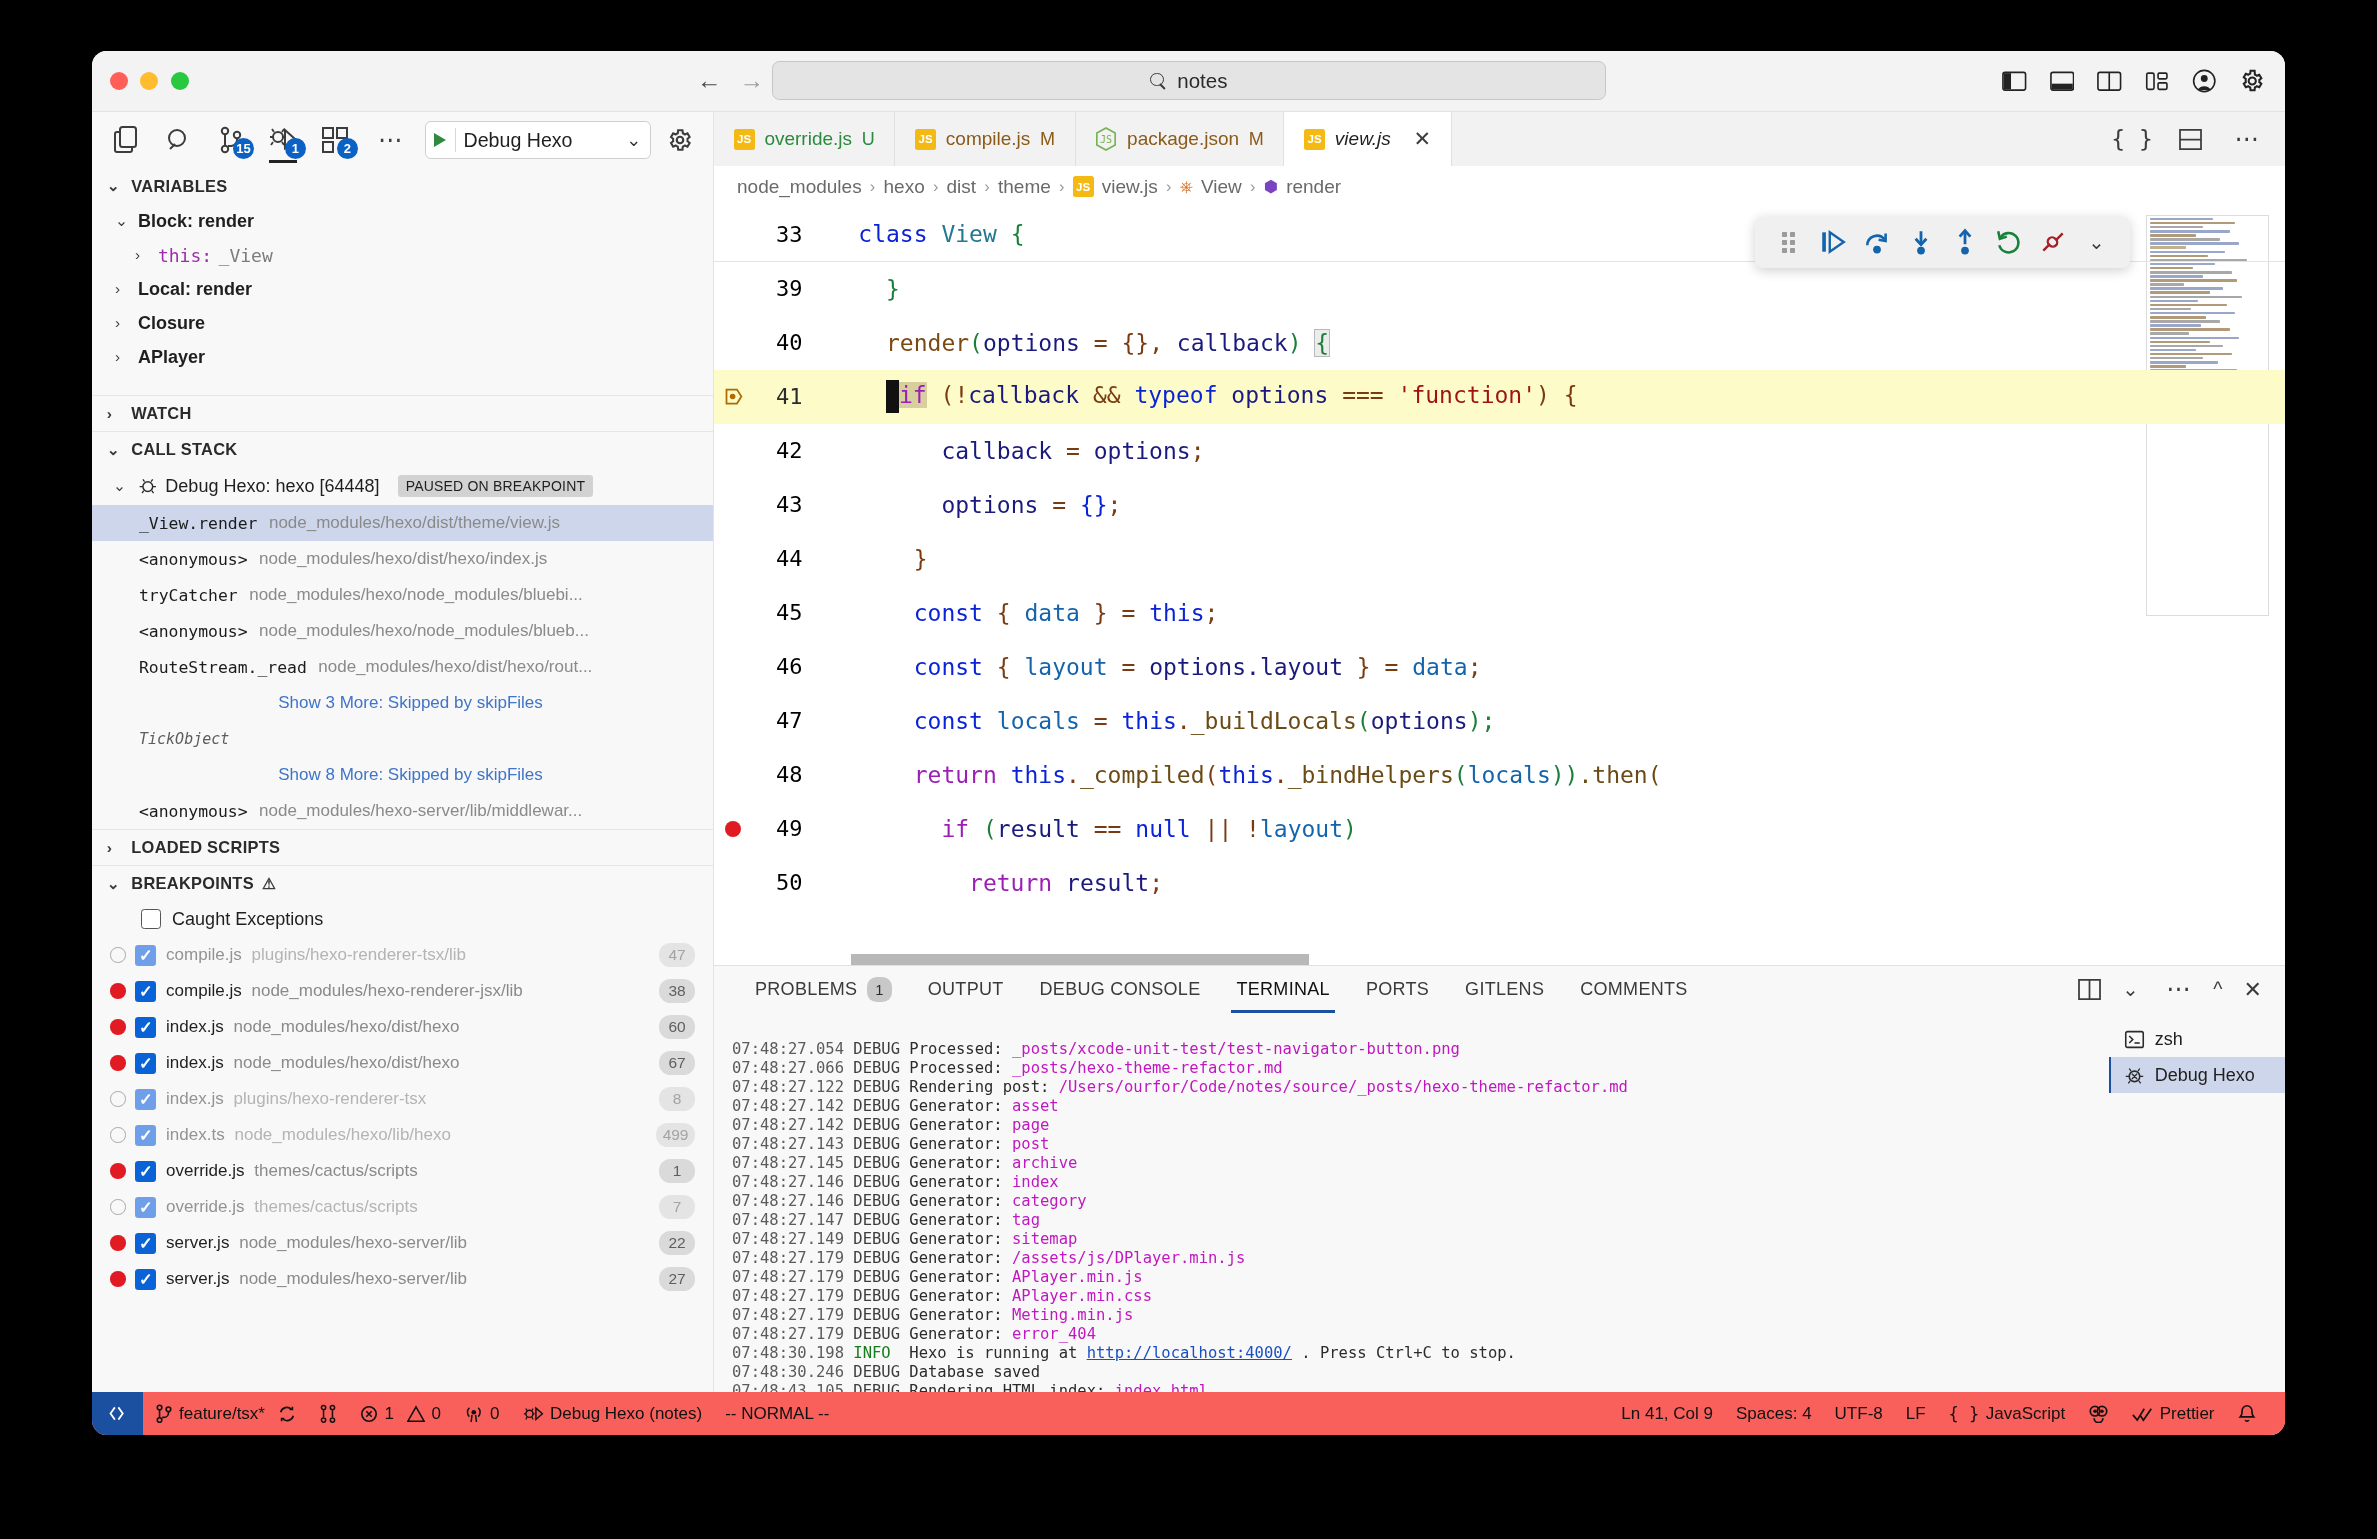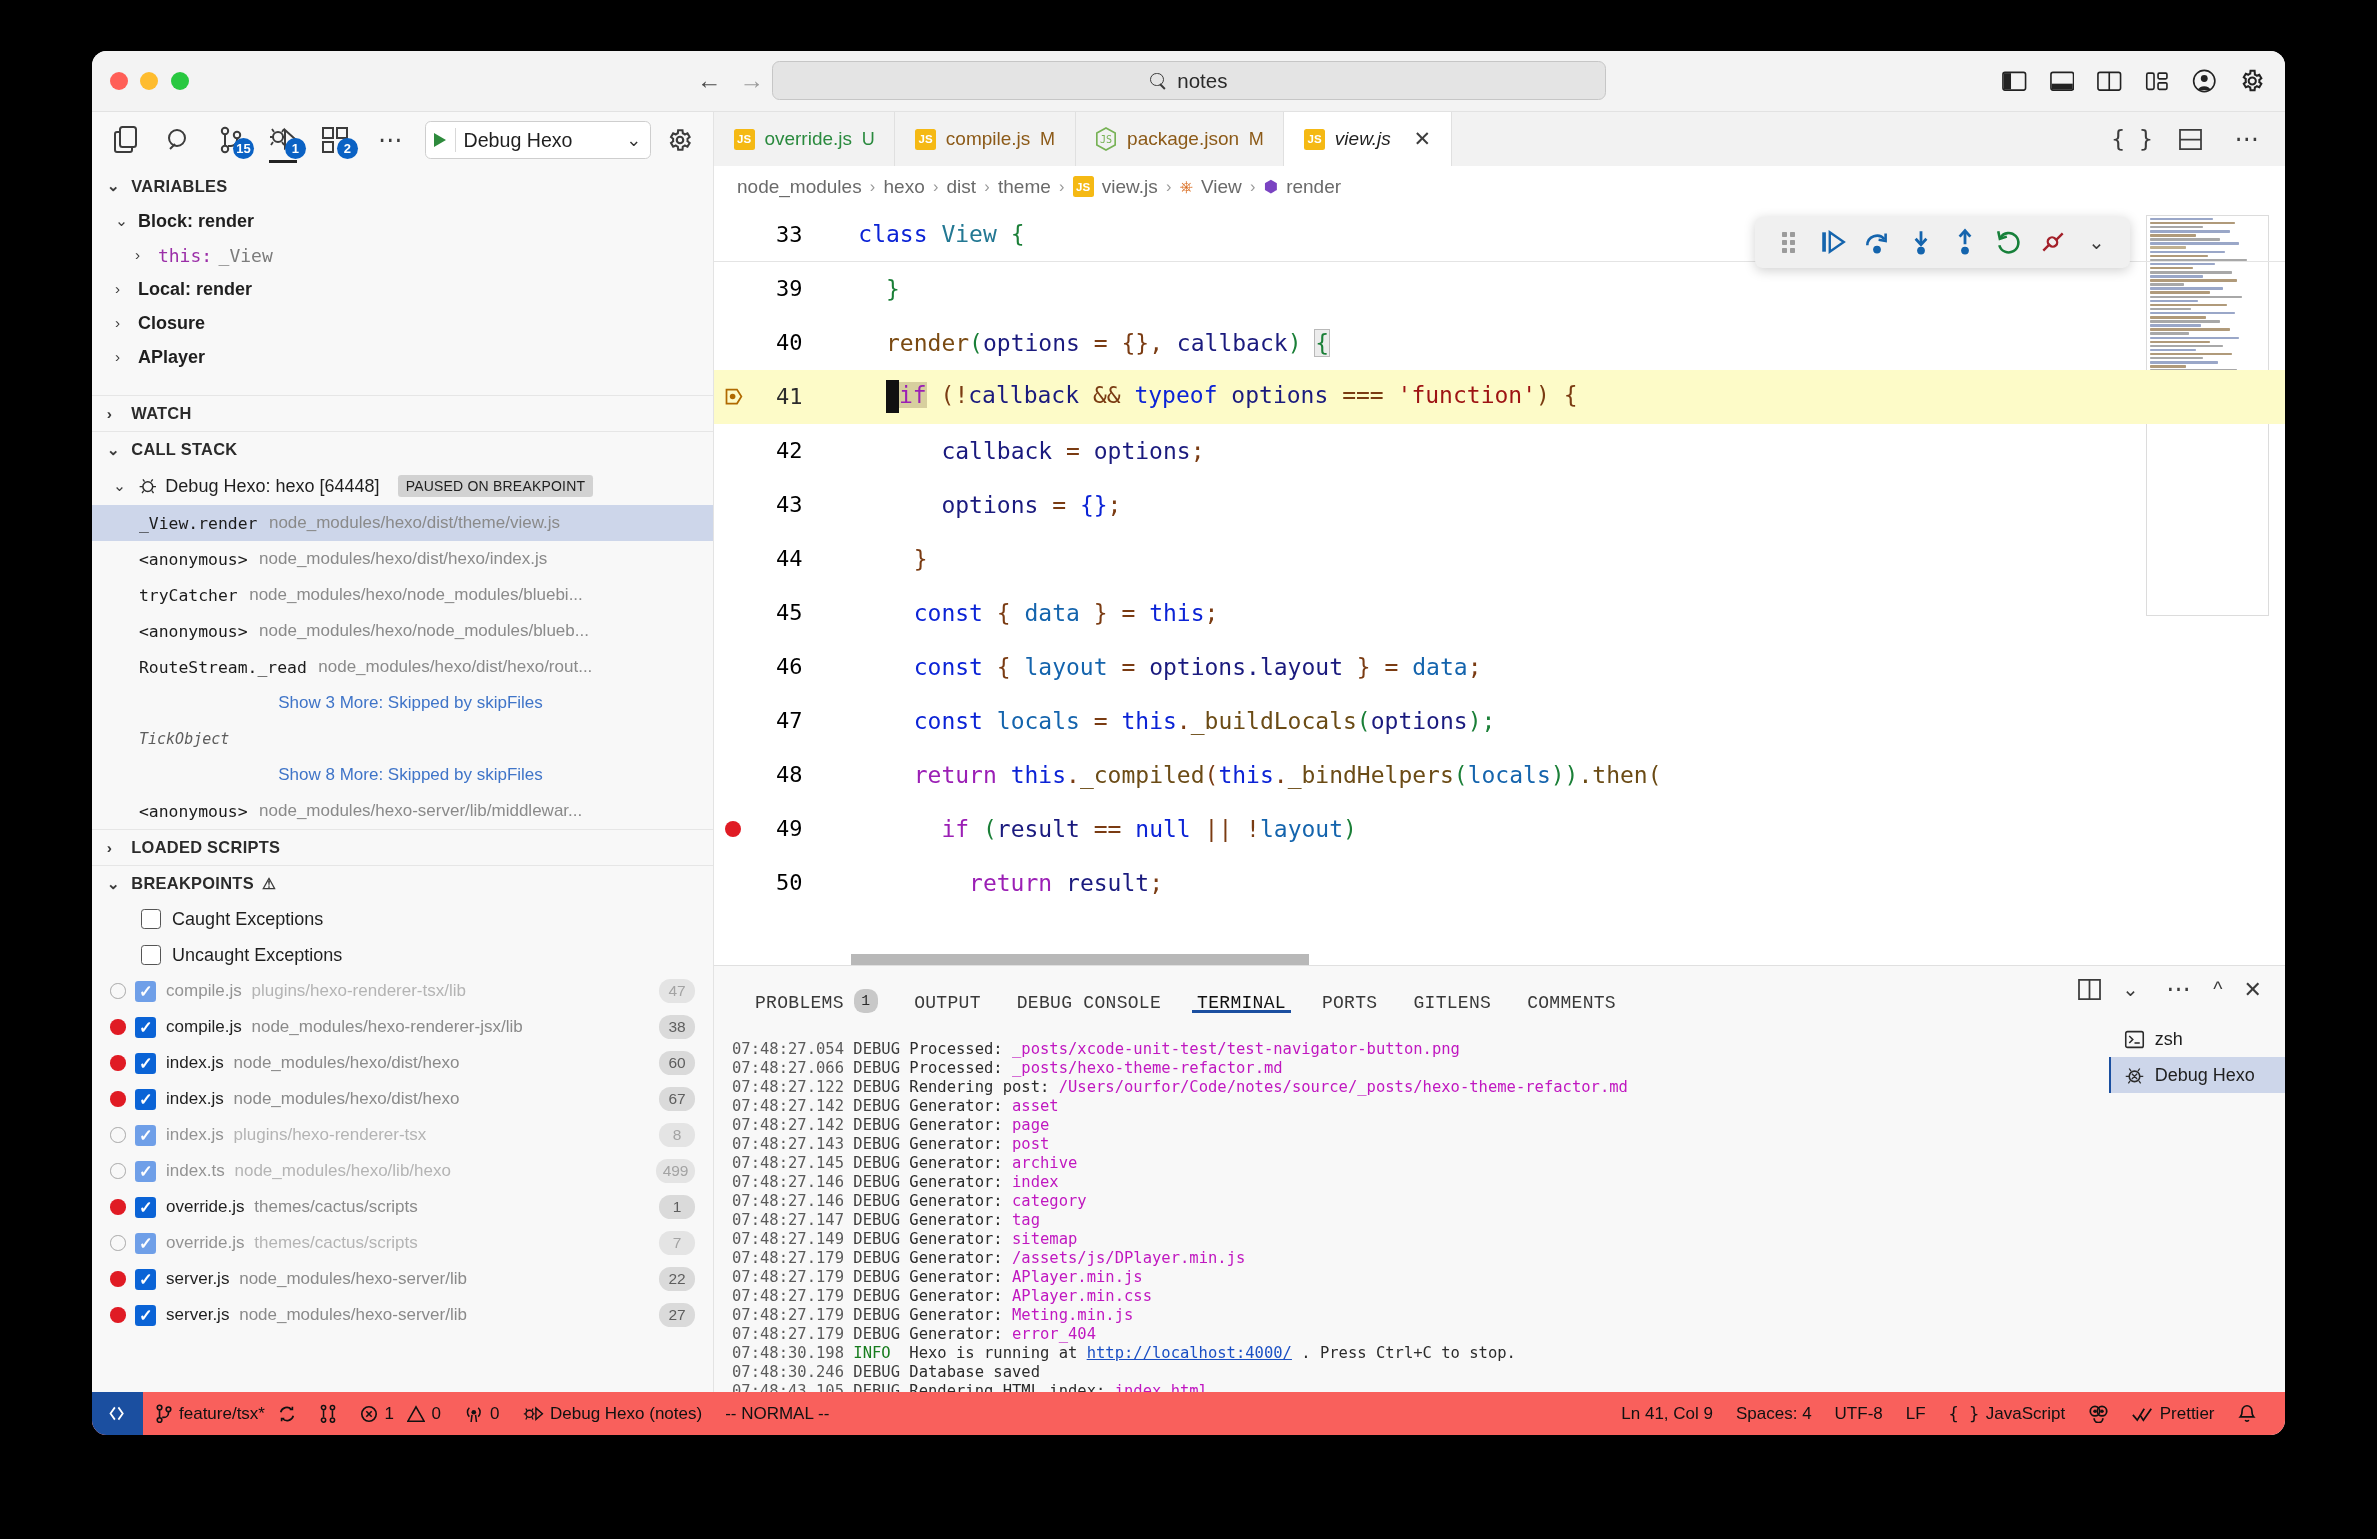--- a/index.html
+++ b/index.html
@@ -279,25 +279,24 @@
 
   .hscroll {
     position: absolute; left: 137px; bottom: 0; height: 11.5px; width: 458px;
     background: #b8b8b8; border-radius: 0;
   }
 
   
   .panel { height: 427px; min-height: 427px; background: #f8f8f8; border-top: 0.8px solid #e0e0e0; display: flex; flex-direction: column; }
   .panel-tabs { height: 47px; min-height: 47px; display: flex; align-items: stretch; padding-left: 23px; gap: 0; position: relative; }
   .ptab {
-    display: flex; align-items: flex-end; gap: 9.8px;
+    display: flex; align-items: center; gap: 9.8px;
     padding: 0 18px;
     font-size: 18px; color: #3a3a3a; letter-spacing: 0.3px;
     position: relative;
-    font-family: Liberation Mono, monospace;
   }
   .ptab.active { color: #111; }
   .ptab.active::after { content: ''; position: absolute; left: 13px; right: 13px; bottom: 0; height: 3.3px; background: #1b4fa0; }
   .pbadge { background: #c8c8c8; color: #2a2a2a; border-radius: 9.8px; min-width: 24.5px; height: 24.5px; font-size: 14.7px; display: flex; align-items: center; justify-content: center; padding: 0 6.5px; }
   .panel-actions { margin-left: auto; display: flex; align-items: center; gap: 21px; padding-right: 23px; }
 
   .panel-body { flex: 1; display: flex; min-height: 0; }
   .term-out {
     flex: 1; padding: 8.2px 0 0 18px;
     font-family: "DejaVu Sans Mono", "Liberation Mono", monospace;
@@ -541,24 +540,20 @@
         </div>
 
         <div class="section-header">
           <span class="twisty">⌄</span>
           <span>BREAKPOINTS</span>
           <span class="warn-tri">⚠</span>
         </div>
         <div class="bp-check-row">
           <span class="cb"></span>
           <span>Caught Exceptions</span>
-        </div>
-        <div class="bp-check-row">
-          <span class="cb"></span>
-          <span>Uncaught Exceptions</span>
         </div>
 
         <div class="bp-row">
           <span class="bp-dot hollow"></span>
           <span class="cb-on faded"></span>
           <span class="bp-file dim">compile.js</span>
           <span class="bp-path dim">plugins/hexo-renderer-tsx/lib</span>
           <span class="bp-line dim">47</span>
         </div>
         <div class="bp-row">

